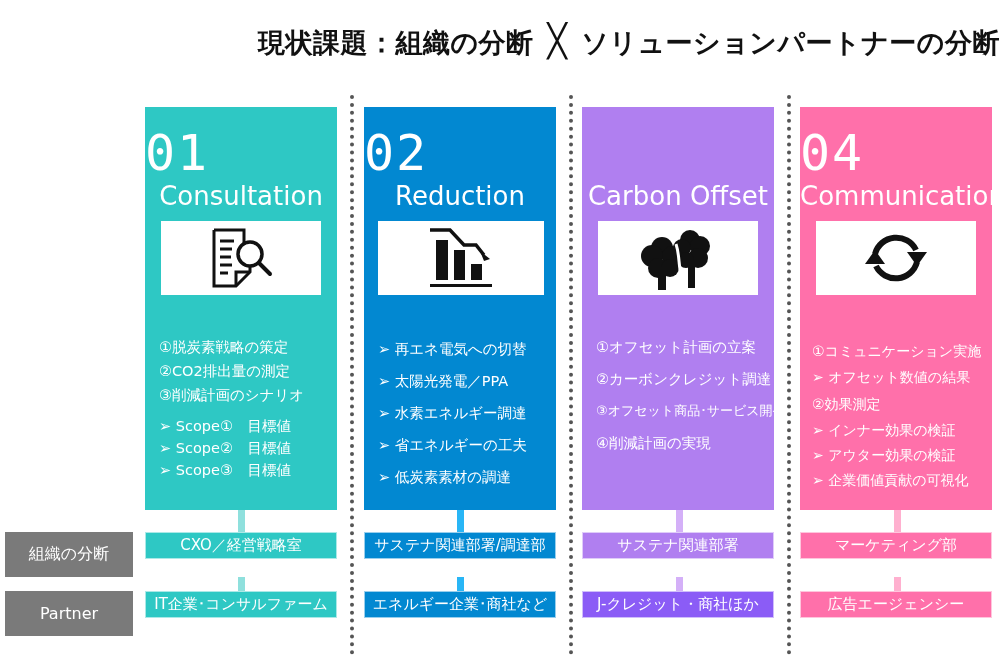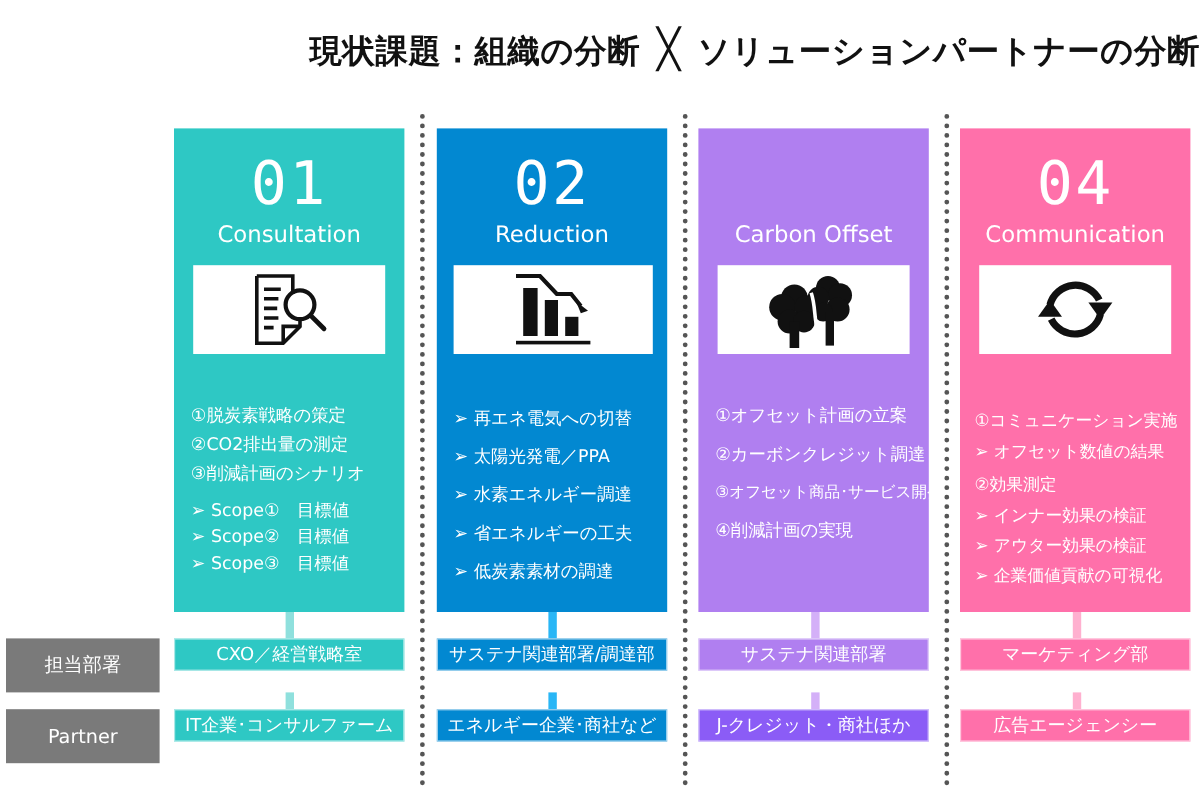--- a/index.html
+++ b/index.html
@@ -1,22 +1,22 @@
 <!DOCTYPE html>
 <html><head>
 <meta charset="utf-8">
 <style>
   html,body{margin:0;padding:0;background:#ffffff;}
   body{width:1000px;height:660px;position:relative;overflow:hidden;font-family:"DejaVu Sans","Liberation Sans",sans-serif;}
   .title{position:absolute;left:0;top:22px;width:1000px;text-align:right;font-size:27px;font-weight:bold;color:#111;letter-spacing:0.5px;}
   .title .cross{font-weight:normal;font-size:32px;margin:0 4px;}
   .sep{position:absolute;top:95px;height:560px;width:0;border-left:4px dotted #555;}
   .panel{position:absolute;top:107px;width:192px;height:403px;box-sizing:border-box;}
-  .num{position:absolute;top:18px;left:0;width:100%;text-align:center;color:#fff;font-size:50px;font-family:"DejaVu Sans Mono","Liberation Mono",monospace;letter-spacing:2px;line-height:56px;}
-  .cat{position:absolute;top:78px;left:0;width:100%;text-align:center;color:#fff;font-size:19px;line-height:22px;}
+  .num{position:absolute;top:18px;left:0;width:100%;color:#fff;font-size:50px;font-family:"DejaVu Sans Mono","Liberation Mono",monospace;letter-spacing:2px;line-height:56px;}
+  .cat{position:absolute;top:78px;left:0;width:100%;text-align:center;color:#fff;font-size:26px;line-height:22px;}
   .iconbox{position:absolute;top:114px;left:16px;width:160px;height:74px;background:#fff;display:flex;align-items:center;justify-content:center;}
   .items{position:absolute;top:228px;left:12px;right:6px;color:#fff;font-size:14.5px;}
   .items div{white-space:nowrap;}
   .conn{position:absolute;width:7px;}
   .box{position:absolute;width:192px;height:27px;display:flex;align-items:center;justify-content:center;color:#fff;font-size:15px;box-sizing:border-box;border:1px solid rgba(255,255,255,0.6);text-align:center;}
   .label{position:absolute;left:5px;width:128px;height:45px;background:#7a7a7a;color:#fff;display:flex;align-items:center;justify-content:center;font-size:16px;}
 </style>
 </head>
 <body>
 
@@ -131,21 +131,21 @@
 
 <div class="conn" style="left:238px;top:510px;height:22px;background:#8fe0dd"></div>
 <div class="conn" style="left:238px;top:577px;height:14px;background:#8fe0dd"></div>
 <div class="conn" style="left:457px;top:510px;height:22px;background:#29b6f6"></div>
 <div class="conn" style="left:457px;top:577px;height:14px;background:#29b6f6"></div>
 <div class="conn" style="left:676px;top:510px;height:22px;background:#d4b0f8"></div>
 <div class="conn" style="left:676px;top:577px;height:14px;background:#d4b0f8"></div>
 <div class="conn" style="left:894px;top:510px;height:22px;background:#ffb0cf"></div>
 <div class="conn" style="left:894px;top:577px;height:14px;background:#ffb0cf"></div>
 
-<div class="label" style="top:532px">担当部署</div>
+<div class="label" style="top:532px">組織の分断</div>
 <div class="label" style="top:591px">Partner</div>
 
 <div class="box" style="left:145px;top:532px;background:#2ec8c4">CXO／経営戦略室</div>
 <div class="box" style="left:364px;top:532px;background:#0288d1">サステナ関連部署/調達部</div>
 <div class="box" style="left:582px;top:532px;background:#b07ff0">サステナ関連部署</div>
 <div class="box" style="left:800px;top:532px;background:#ff70aa">マーケティング部</div>
 
 <div class="box" style="left:145px;top:591px;background:#2ec8c4">IT企業･コンサルファーム</div>
 <div class="box" style="left:364px;top:591px;background:#0288d1">エネルギー企業･商社など</div>
 <div class="box" style="left:582px;top:591px;background:#8b5cf6">J-クレジット・商社ほか</div>

